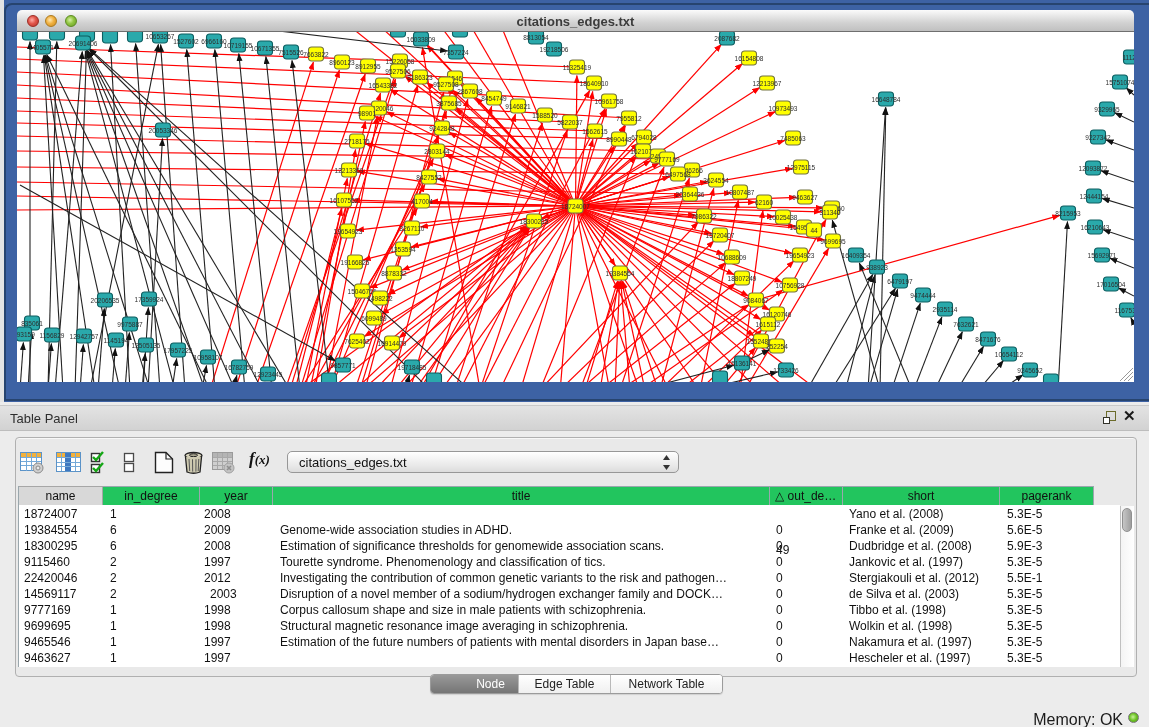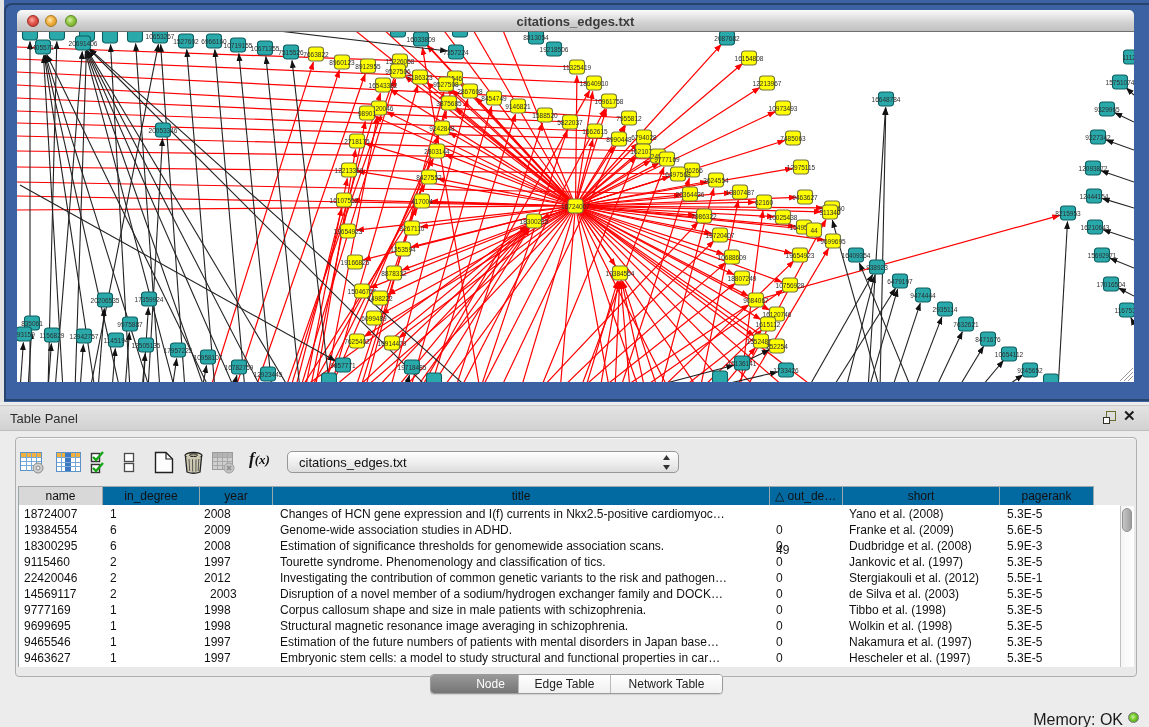--- a/index.html
+++ b/index.html
@@ -19,21 +19,21 @@
 #tphead span { position:absolute; left:10px; top:5px; font-size:13px; color:#2e2e2e; }
 #floaticon { position:absolute; left:1103px; top:411px; width:13px; height:13px; }
 #closex { position:absolute; left:1123px; top:407px; font-size:15px; font-weight:bold; color:#1a1a1a; }
 #inset { position:absolute; left:15px; top:437px; width:1122px; height:240px; background:#e9e9e9; border:1px solid #b0b0b0; border-radius:4px; box-shadow:inset 0 1px 0 #f8f8f8; }
 .ticon { position:absolute; top:451px; }
 #combo { position:absolute; left:287px; top:451px; width:392px; height:22px; background:linear-gradient(#ffffff,#e8e8e8 70%,#dcdcdc); border:1px solid #979797; border-radius:5px; }
 #combo span { position:absolute; left:11px; top:3px; font-size:13px; color:#111; }
 #combo .updn { position:absolute; right:7px; top:2px; }
 
 #thead { position:absolute; left:19px; top:486px; height:20px; display:flex; font-size:12px; color:#111; }
-#thead div { background:#0369a1; border-right:1px solid #9aa7ad; border-top:1px solid #9aa7ad; border-bottom:1px solid #7e8c93; text-align:center; line-height:19px; }
+#thead div { background:#22c55e; border-right:1px solid #9aa7ad; border-top:1px solid #9aa7ad; border-bottom:1px solid #7e8c93; text-align:center; line-height:19px; }
 #thead div.gray { background:#d8d8d8; border-right:1px solid #a6a6a6; border-top:1px solid #a6a6a6;}
 #tbody { position:absolute; left:19px; top:506px; width:1101px; height:161px; background:#fff; font-size:12px; color:#111; overflow:hidden; }
 #tbody .row { position:absolute; left:0; width:1101px; height:16px; line-height:16px; white-space:nowrap; }
 #tbody .row i { font-style:normal; position:absolute; top:0; }
 #tbl-left-border { position:absolute; left:18px; top:486px; width:1px; height:181px; background:#9aa7ad; }
 #vscroll { position:absolute; left:1120px; top:506px; width:14px; height:161px; background:linear-gradient(90deg,#f4f4f4,#ffffff); border-left:1px solid #c0c0c0; }
 #vthumb { position:absolute; left:1122px; top:508px; width:10px; height:24px; background:linear-gradient(90deg,#c6c6c6,#9f9f9f); border-radius:5px; border:1px solid #909090; }
 #tablewhite { position:absolute; left:19px; top:505px; width:1101px; height:162px; background:#fff; }
 
 #tabs { position:absolute; left:430px; top:674px; height:20px; display:flex; font-size:12px; border:1px solid #9b9b9b; border-radius:4px; overflow:hidden; background:#fff; box-shadow:0 1px 1px rgba(0,0,0,0.12); }
@@ -633,21 +633,20 @@
 <div style="width:73px; text-align:left; padding-left:5px;">△ out_de…</div>
 <div style="width:157px;">short</div>
 <div style="width:94px;">pagerank</div>
 </div>
 <div id="tablewhite"></div>
 <div id="tbody">
 <div class="row" style="top:0px;">
       <i style="left:5px;">18724007</i>
       <i style="left:91px;">1</i>
       <i style="left:185px;">2008</i>
-      <i style="left:261px;">Changes of HCN gene expression and I(f) currents in Nkx2.5-positive cardiomyoc…</i>
       <i style="left:757px;margin-top:36px;">49</i>
       <i style="left:830px;">Yano et al. (2008)</i>
       <i style="left:988px;">5.3E-5</i>
     </div>
 <div class="row" style="top:16px;">
       <i style="left:5px;">19384554</i>
       <i style="left:91px;">6</i>
       <i style="left:185px;">2009</i>
       <i style="left:261px;">Genome-wide association studies in ADHD.</i>
       <i style="left:757px;">0</i>
@@ -714,21 +713,20 @@
       <i style="left:185px;">1997</i>
       <i style="left:261px;">Estimation of the future numbers of patients with mental disorders in Japan base…</i>
       <i style="left:757px;">0</i>
       <i style="left:830px;">Nakamura et al. (1997)</i>
       <i style="left:988px;">5.3E-5</i>
     </div>
 <div class="row" style="top:144px;">
       <i style="left:5px;">9463627</i>
       <i style="left:91px;">1</i>
       <i style="left:185px;">1997</i>
-      <i style="left:261px;">Embryonic stem cells: a model to study structural and functional properties in car…</i>
       <i style="left:757px;">0</i>
       <i style="left:830px;">Hescheler et al. (1997)</i>
       <i style="left:988px;">5.3E-5</i>
     </div>
 </div>
 <div id="vscroll"></div>
 <div id="vthumb"></div>
 <div id="tabs">
 <div class="sel" style="width:88px;padding-left:32px;">Node Table</div>
 <div style="width:92px;">Edge Table</div>

